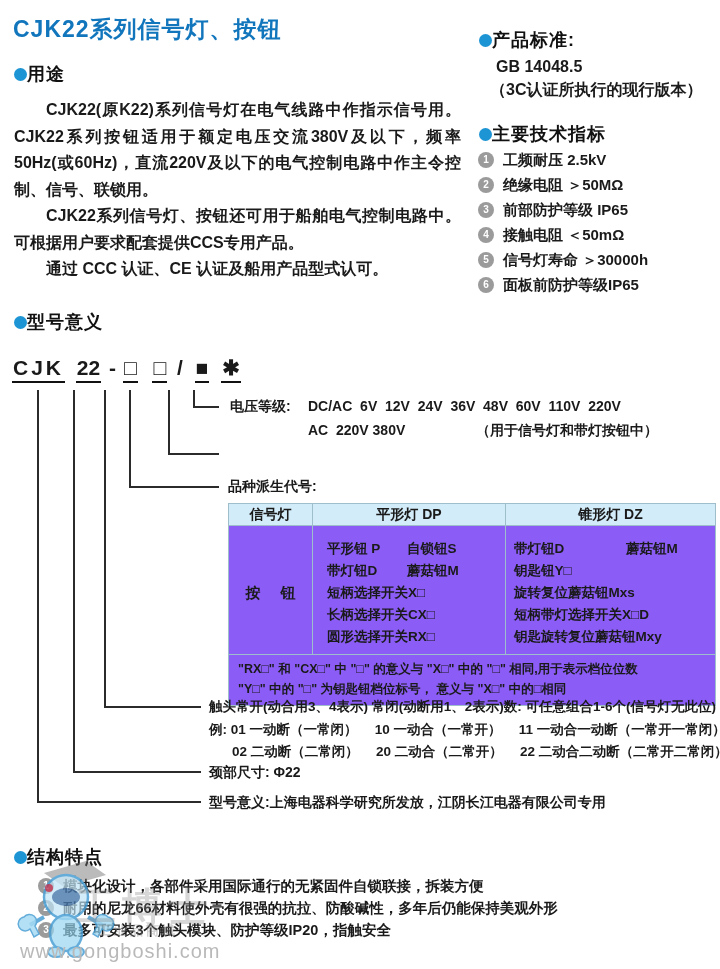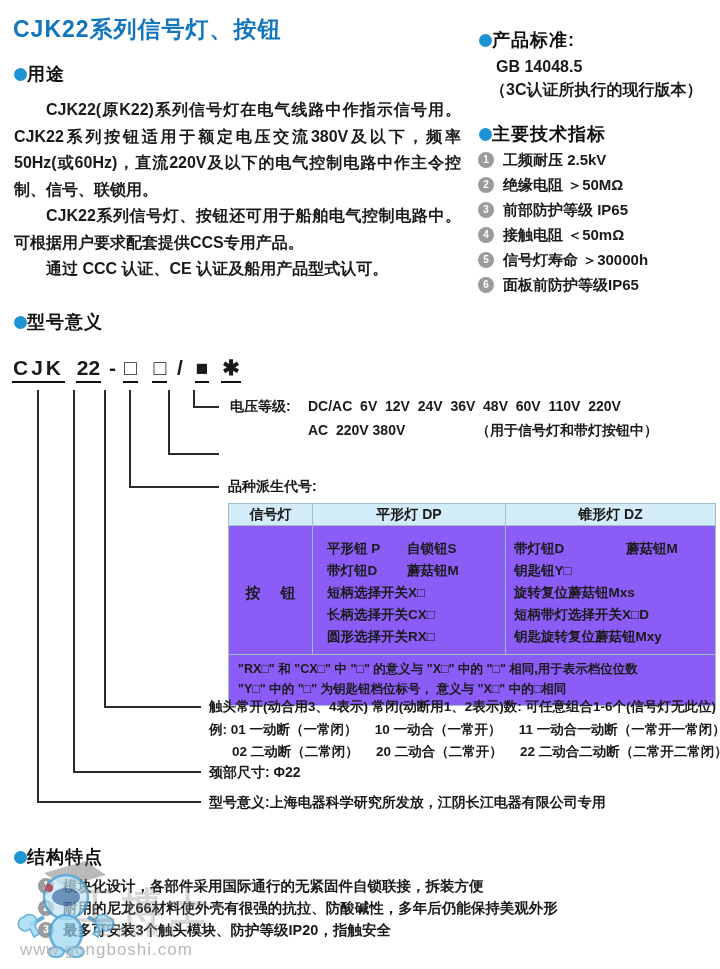--- a/index.html
+++ b/index.html
@@ -44,21 +44,21 @@
   .tl{font-size:13.5px;font-weight:bold;line-height:22px;white-space:nowrap;}
   .td.c2 .tl{padding-left:14px;}
   .td.c3 .tl{padding-left:8px;}
   .w80{display:inline-block;width:80px;}
   .w112{display:inline-block;width:112px;}
   .t-foot{border-top:1px solid #9fbecb;padding:4px 9px 6px 9px;}
   .t-foot div{font-size:12.5px;font-weight:bold;line-height:20px;white-space:nowrap;}
   .smalllabel{font-size:13.5px;font-weight:bold;white-space:pre;}
   .structrow{display:flex;align-items:flex-start;height:22px;}
   .structtxt{font-size:14.5px;font-weight:bold;}
-  .wm-url{font-size:17px;color:#b9b9b9;letter-spacing:1px;}
+  .wm-url{font-size:20px;color:#b9b9b9;letter-spacing:1px;}
   .wm-cn1{font-size:40px;font-weight:bold;color:rgba(140,140,140,0.35);letter-spacing:6px;}
   .wm-cn2{font-size:13px;font-weight:bold;color:rgba(140,140,140,0.4);letter-spacing:3px;}
 </style>
 </head>
 <body>
 
 <div id="page">
 
   <div class="abs pagetitle" style="left:13px;top:14px;text-align:center;">CJK22系列信号灯、按钮</div>
 

